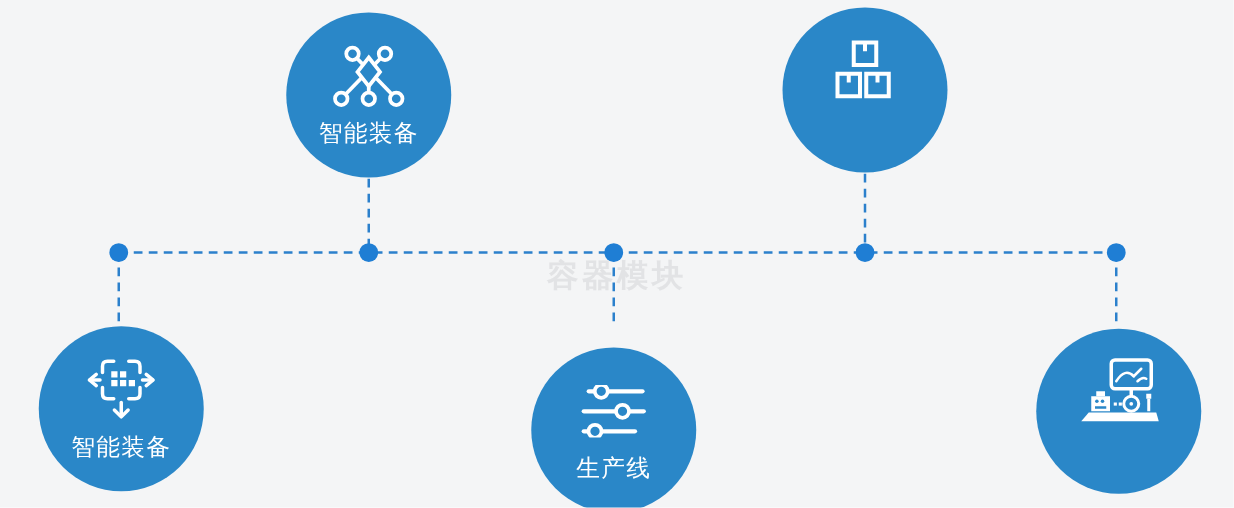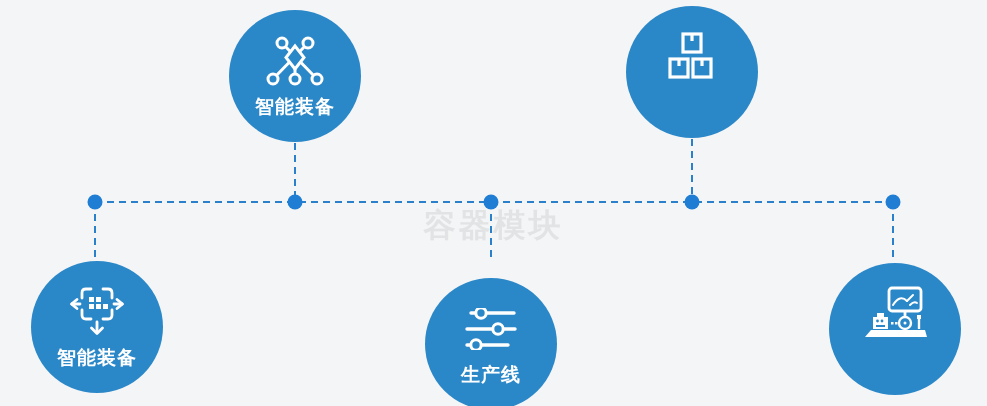--- a/index.html
+++ b/index.html
@@ -15,21 +15,21 @@
     width: 987px;
     height: 406px;
     background: #f4f5f6;
   }
   .watermark {
     position: absolute;
     left: 0;
     top: 204px;
     width: 987px;
     text-align: center;
-    font-size: 32px;
+    font-size: 25px;
     font-weight: 600;
     letter-spacing: 3px;
     color: #e2e3e5;
     z-index: 0;
     user-select: none;
   }
   .connectors {
     position: absolute;
     left: 0;
     top: 0;
@@ -54,21 +54,21 @@
     align-items: center;
     justify-content: center;
   }
   .node .label {
     position: absolute;
     top: 84px;
     left: 0;
     width: 100%;
     text-align: center;
     font-size: 19px;
-    font-weight: bold;
+    font-weight: normal;
     color: #ffffff;
     letter-spacing: 1px;
   }
   #node-smart-equipment   { left: 229px; top: 10px; }
   #node-stereo-warehouse  { left: 626px; top: 6px; }
   #node-logistics-sorting { left: 31px;  top: 261px; }
   #node-production-line   { left: 425px; top: 278px; }
   #node-painting-line     { left: 829px; top: 263px; }
 </style>
 </head>

